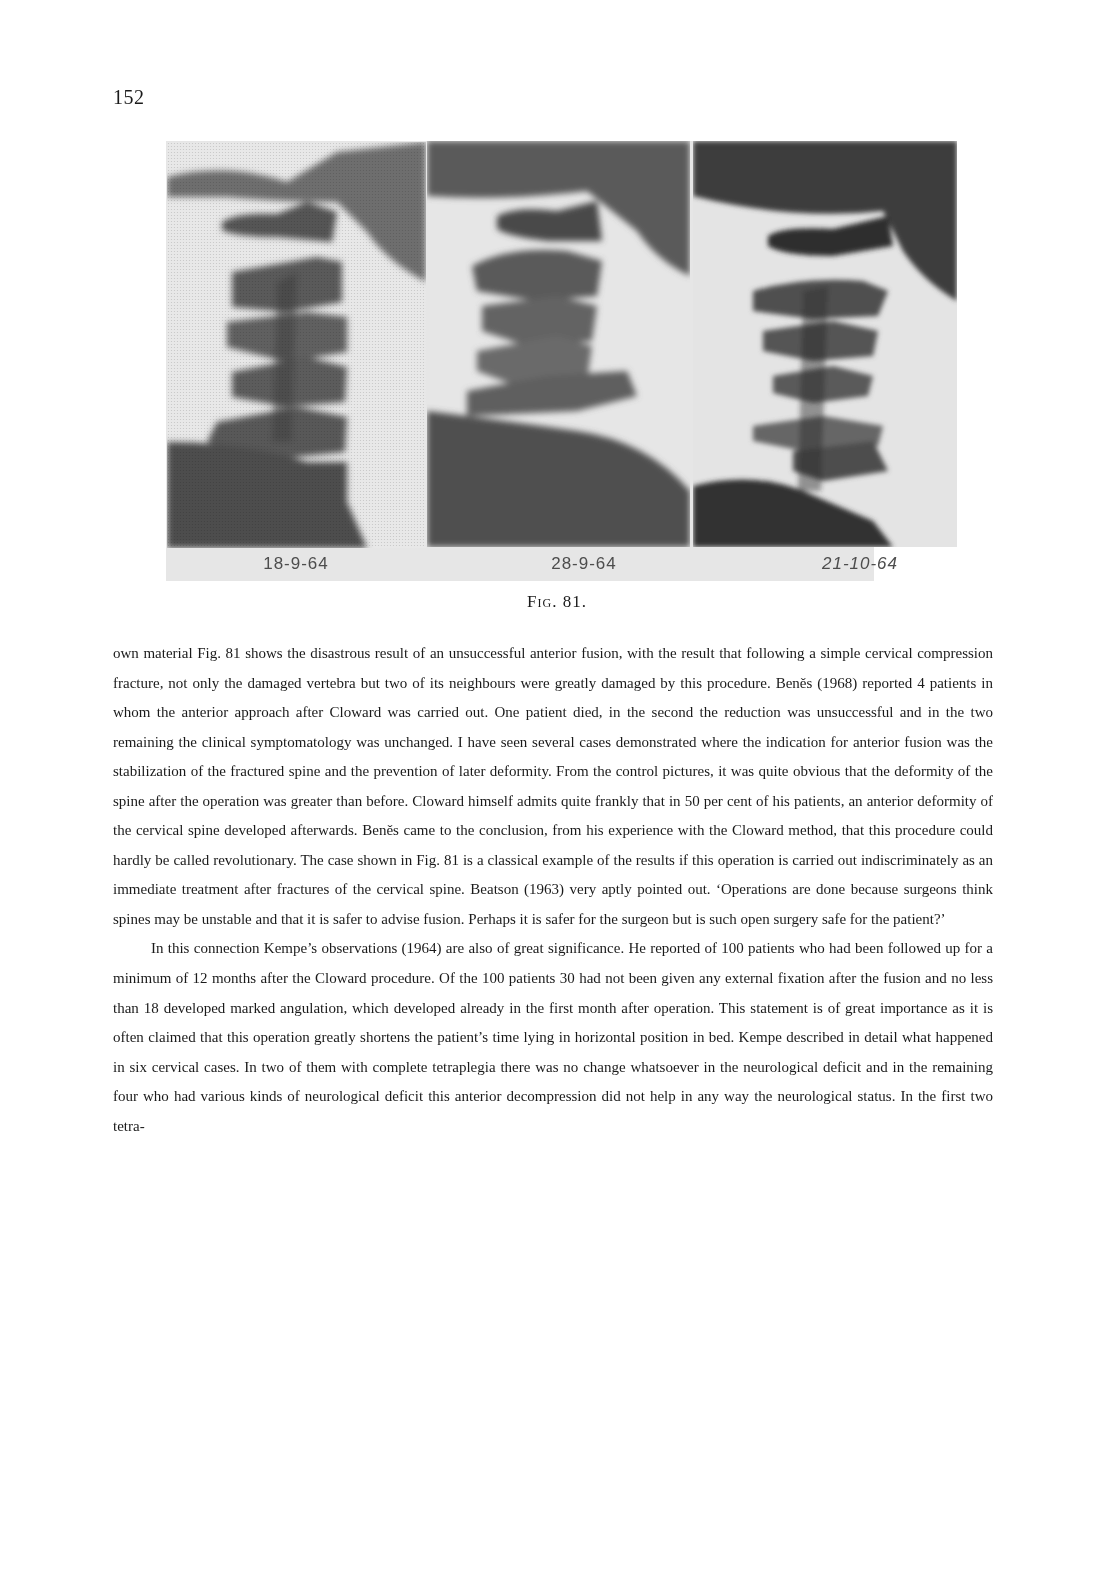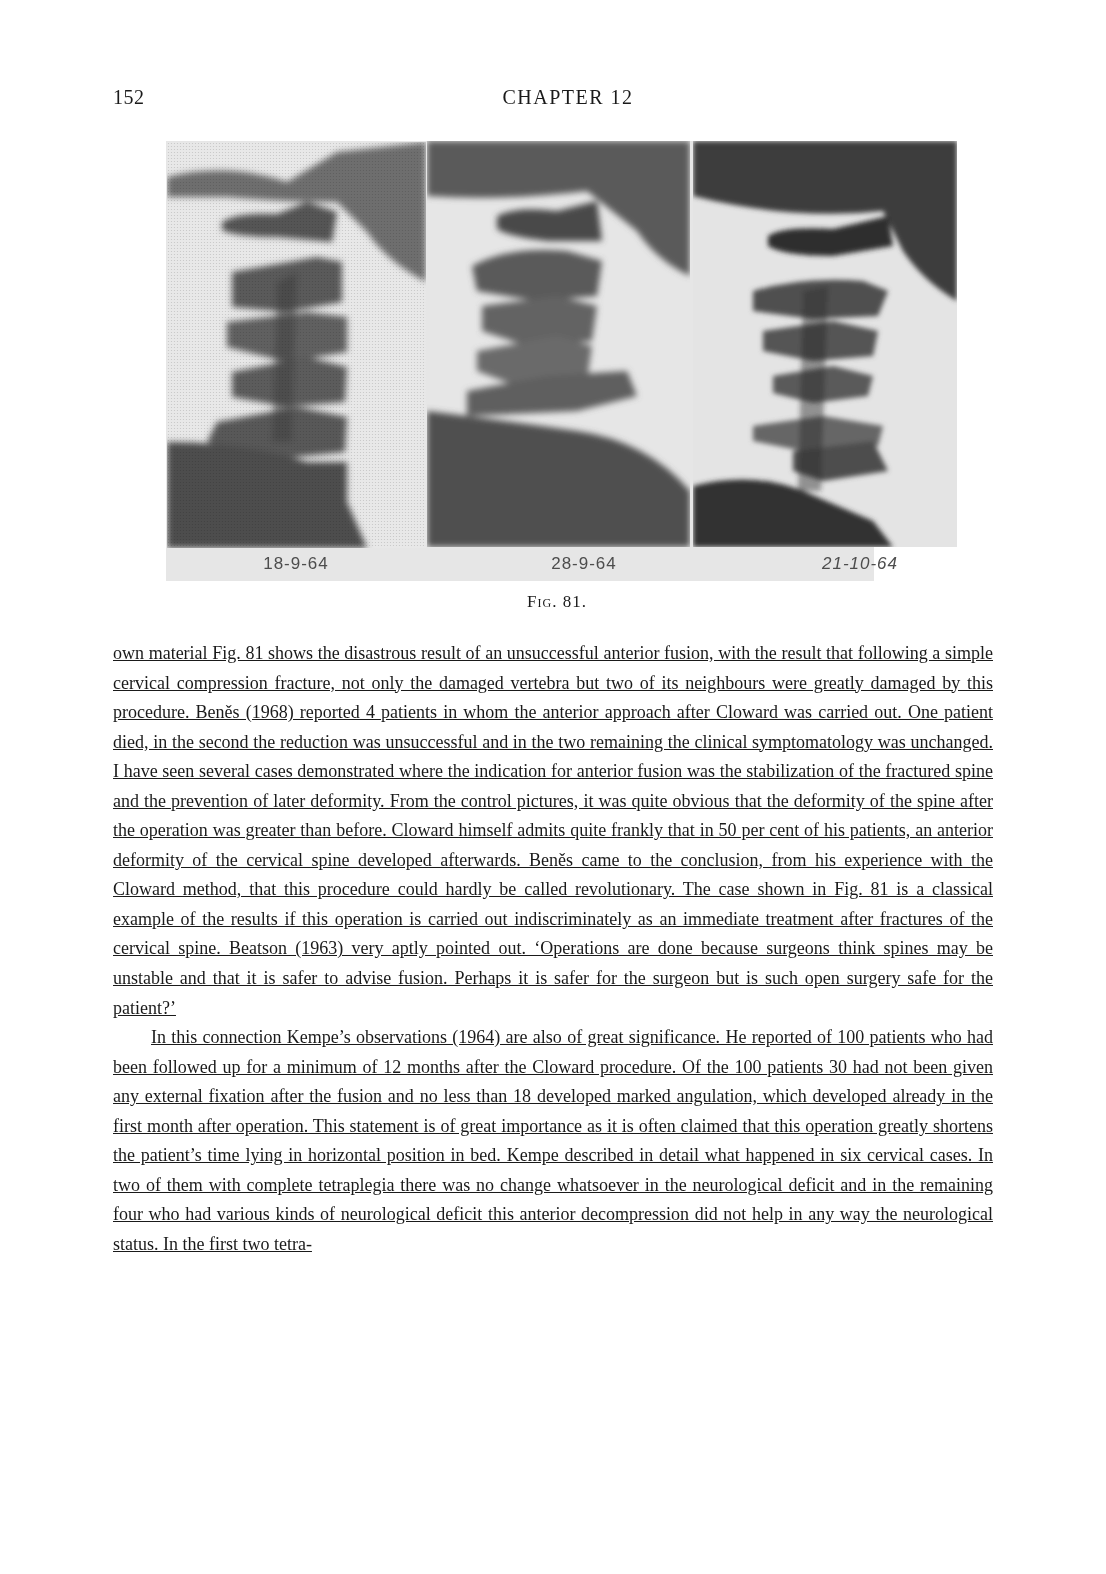--- a/index.html
+++ b/index.html
@@ -81,39 +81,37 @@
       font-variant: small-caps;
       letter-spacing: 1px;
       padding-left: 8px;
       box-sizing: border-box;
     }
     .body-text {
       position: absolute;
       top: 639px;
       left: 113px;
       width: 880px;
-      font-size: 18px;
+      font-size: 15px;
       line-height: 29.55px;
       text-align: justify;
       hyphens: none;
-      text-decoration: underline;
     }
     .body-text p {
       margin: 0;
     }
     .body-text p.indent {
       text-indent: 38px;
     }
   </style>
 </head>
 <body>
 
 <div class="running-head">
   <span class="page-number">152</span>
-  <span class="chapter-title">CHAPTER 12</span>
 </div>
 
 <div class="figure">
 
   <div class="panel panel-1">
     <svg viewBox="0 0 259 406" preserveAspectRatio="none">
       <defs>
         <filter id="blur1">
             <feGaussianBlur stdDeviation="3"></feGaussianBlur>
           </filter>

